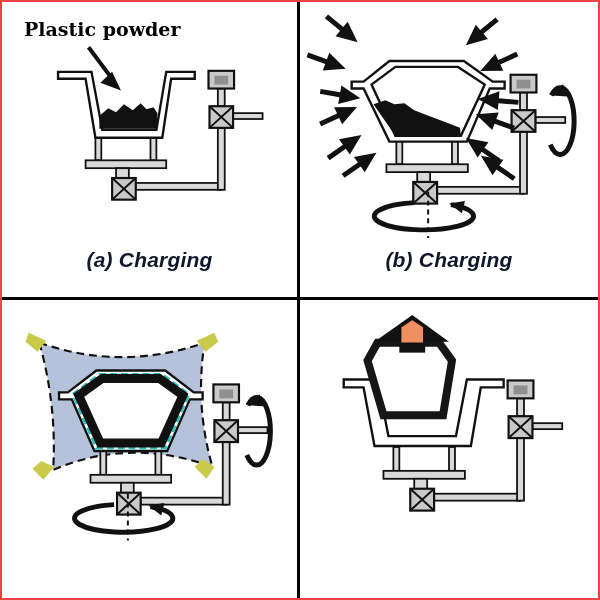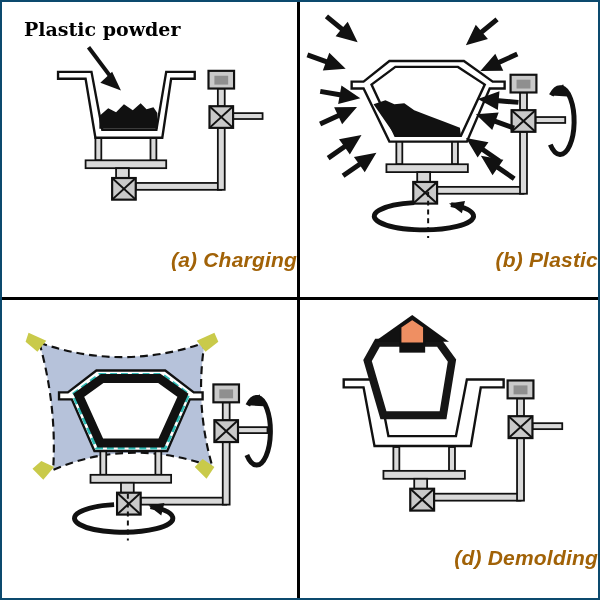--- a/index.html
+++ b/index.html
@@ -1,29 +1,29 @@
 <!DOCTYPE html>
 <html style="--powder: #111111; --spray: #b6c2da; --nozzle: #c9ca4a; --highlight: #2fbdb7; --orange: #ef8f62; --machine: #d9d9d9; --box: #c9c9c9;"><head>
 <meta charset="utf-8">
 <style>
   :root{
     --powder:#111111; --spray:#b6c2da; --nozzle:#c9ca4a; --highlight:#2fbdb7;
     --orange:#ef8f62; --machine:#d9d9d9; --box:#c9c9c9;
   }
   *{margin:0;padding:0;box-sizing:border-box}
   body{background:#fff;font-family:"Liberation Sans",sans-serif}
-  .page{width:600px;height:600px;border:2px solid #0c4a6e;background:#fff;position:relative}
+  .page{width:600px;height:600px;border:2px solid #ef4444;background:#fff;position:relative}
   .grid{display:grid;width:100%;height:100%;grid-template-columns:1fr 1fr;grid-template-rows:1fr 1fr}
   .panel{position:relative;background:#fff;overflow:hidden}
   .panel.a{border-right:3px solid #000;border-bottom:3px solid #000}
   .panel.b{border-bottom:3px solid #000}
   .panel.c{border-right:3px solid #000}
   .panel svg.draw{position:absolute;inset:0;width:100%;height:100%}
-  .caption{position:absolute;left:0;right:0;top:246px;text-align:right;
-    font:italic 700 21px "Liberation Sans",sans-serif;color:#a16207;letter-spacing:.2px}
+  .caption{position:absolute;left:0;right:0;top:246px;text-align:center;
+    font:italic 700 21px "Liberation Sans",sans-serif;color:#0f172a;letter-spacing:.2px}
   .annotation{position:absolute;left:22px;top:16px;
     font:700 19px "DejaVu Serif",serif;color:#000}
   
   .bar{fill:var(--machine);stroke:#111;stroke-width:1.8}
   .boxx{fill:var(--box);stroke:#111;stroke-width:2.2}
   .xline{stroke:#111;stroke-width:2;fill:none}
   .mold{fill:#fff;stroke:#111;stroke-width:2.4;fill-rule:evenodd}
   .powder{fill:var(--powder)}
   .heat{fill:var(--powder)}
   .rot{fill:none;stroke:#111;stroke-width:5}
@@ -110,21 +110,21 @@
         <g>
           <path class="rot" d="M252,145 A14,34 0 1 0 253,95"></path>
           <use href="#rotHead" class="rothead" transform="translate(253,95) rotate(160)"></use>
         </g>
         <g>
           <line class="axis" x1="129" y1="193" x2="129" y2="240"></line>
           <path class="rot" d="M115,204 A50,14 0 1 0 152,206"></path>
           <use href="#rotHead" class="rothead" transform="translate(150,205) rotate(194)"></use>
         </g>
       </svg>
-      <div class="caption">(b) Plastic</div>
+      <div class="caption">(b) Charging</div>
     </div>
 
     <div class="panel c">
       <svg class="draw" viewBox="0 0 300 300" preserveAspectRatio="none">
         <path class="spray" d="M38,43 Q122,72 206,43 Q196,106 214,168 Q130,138 52,171 Q56,107 38,43 Z"></path>
         <g>
           <polygon class="nozzle" points="27,33 45,41 36,52 24,42"></polygon>
           <polygon class="nozzle" points="216,33 198,41 207,52 220,42"></polygon>
           <polygon class="nozzle" points="40,162 53,168 42,181 31,170"></polygon>
           <polygon class="nozzle" points="204,160 216,168 208,180 196,168"></polygon>
@@ -153,17 +153,16 @@
           <use href="#carriage" transform="translate(125,148)"></use>
         </g>
         <path class="mold" d="M44,80 L78,80 L89,137 L157,137 L168,80 L205,80 L205,88 L182,88 L172,147 L75,147 L64,88 L44,88 Z"></path>
         <polygon class="part" points="78,43 140,43 153,61 144,116 84,116 68,61"></polygon>
         <g>
           <polygon class="heat" points="75,42 113,15 150,42"></polygon>
           <rect class="heat" x="100" y="42" width="26" height="11"></rect>
           <polygon class="orange" points="113,19 125,27 125,44 101,44 101,27"></polygon>
         </g>
       </svg>
-      <div class="caption">(d) Demolding</div>
     </div>
 
   </div>
 </div>
 
 </body></html>

